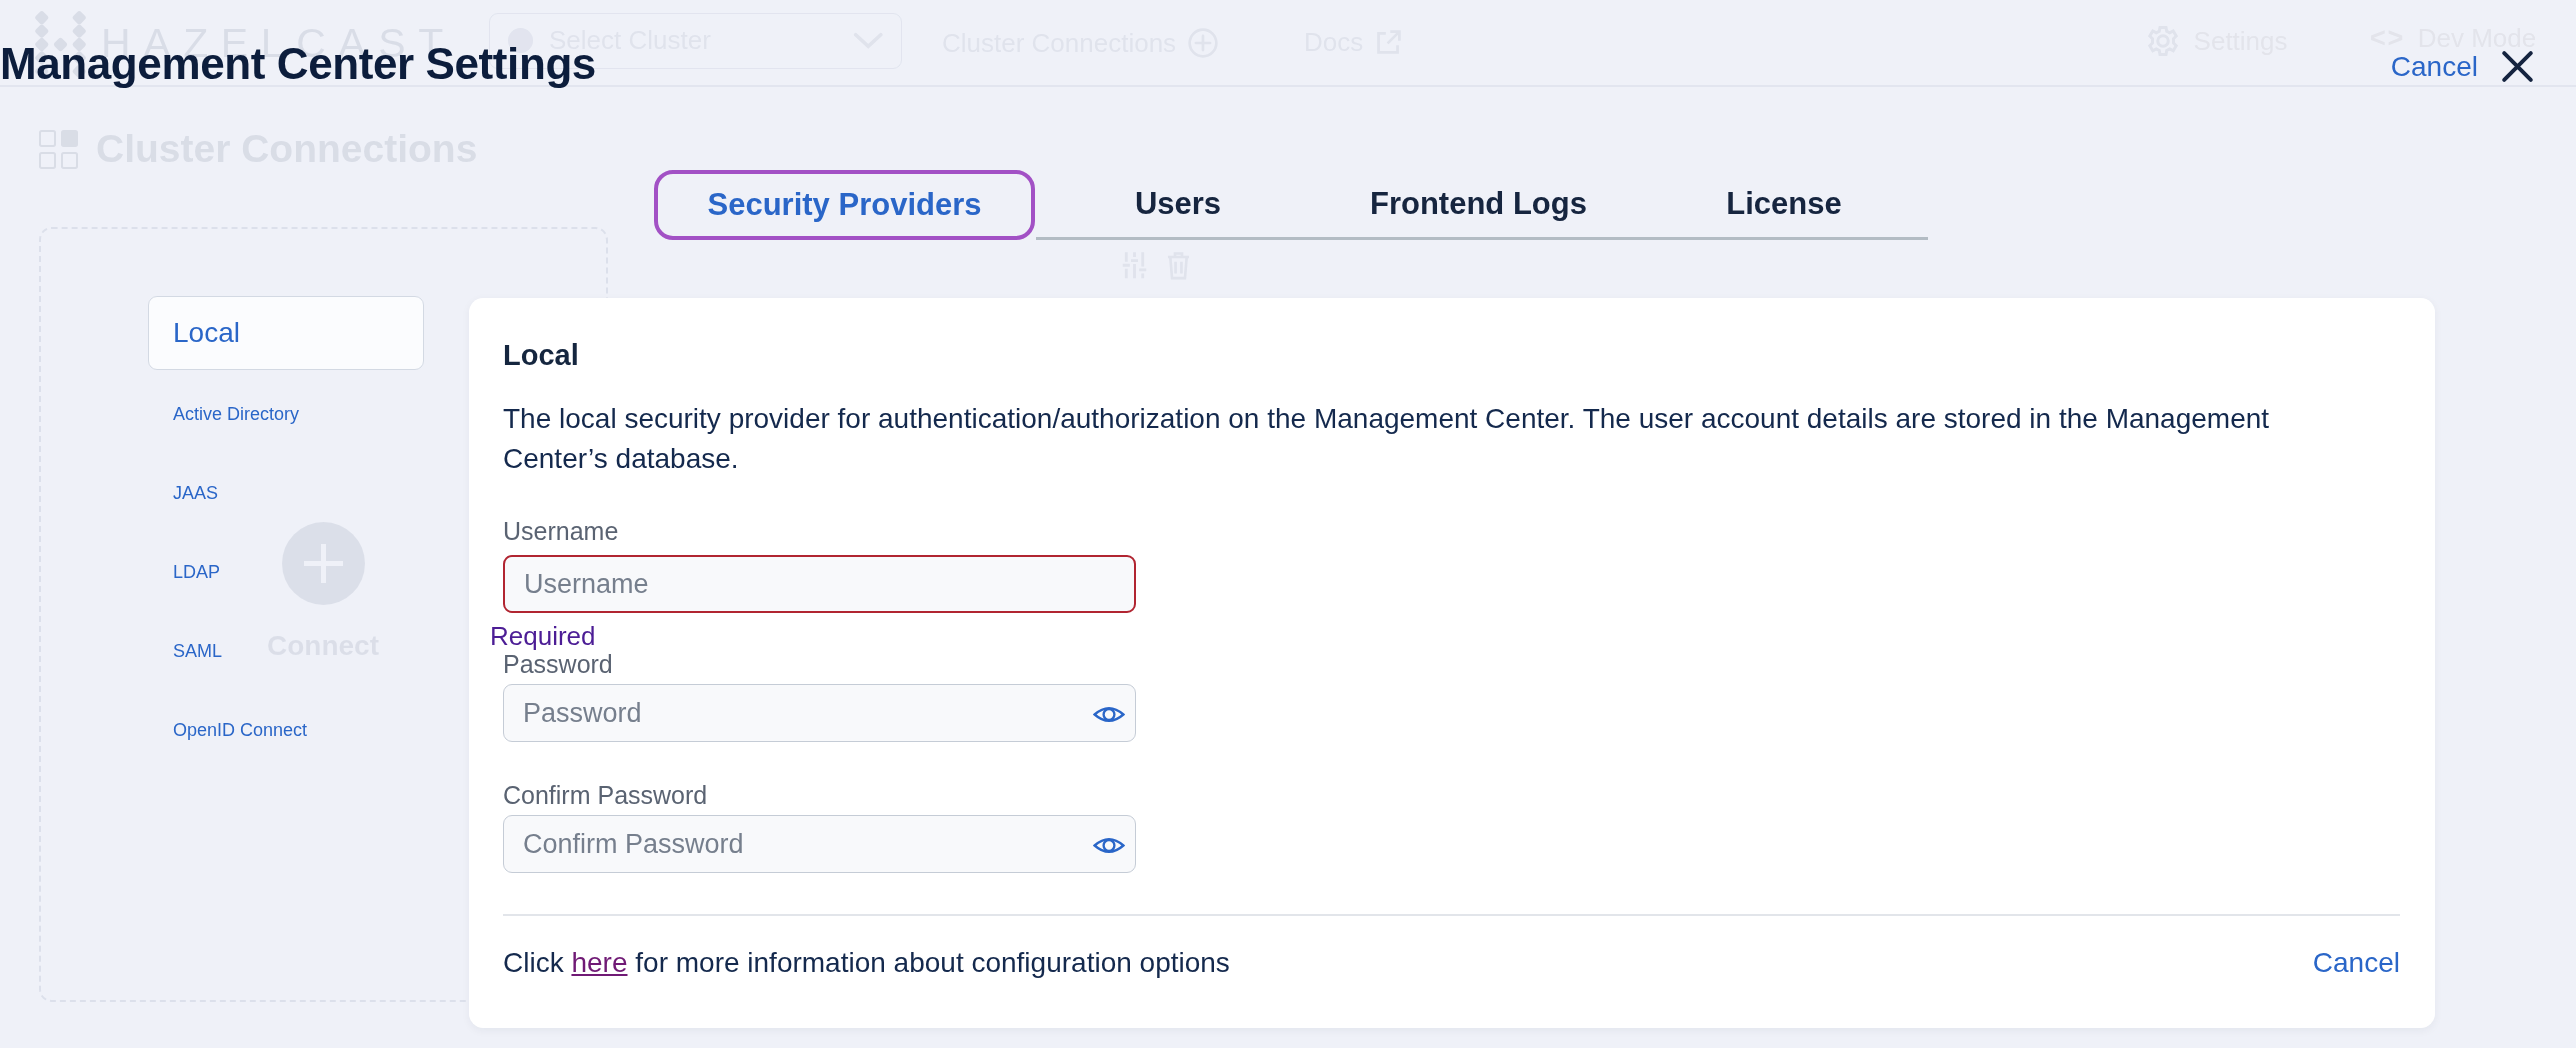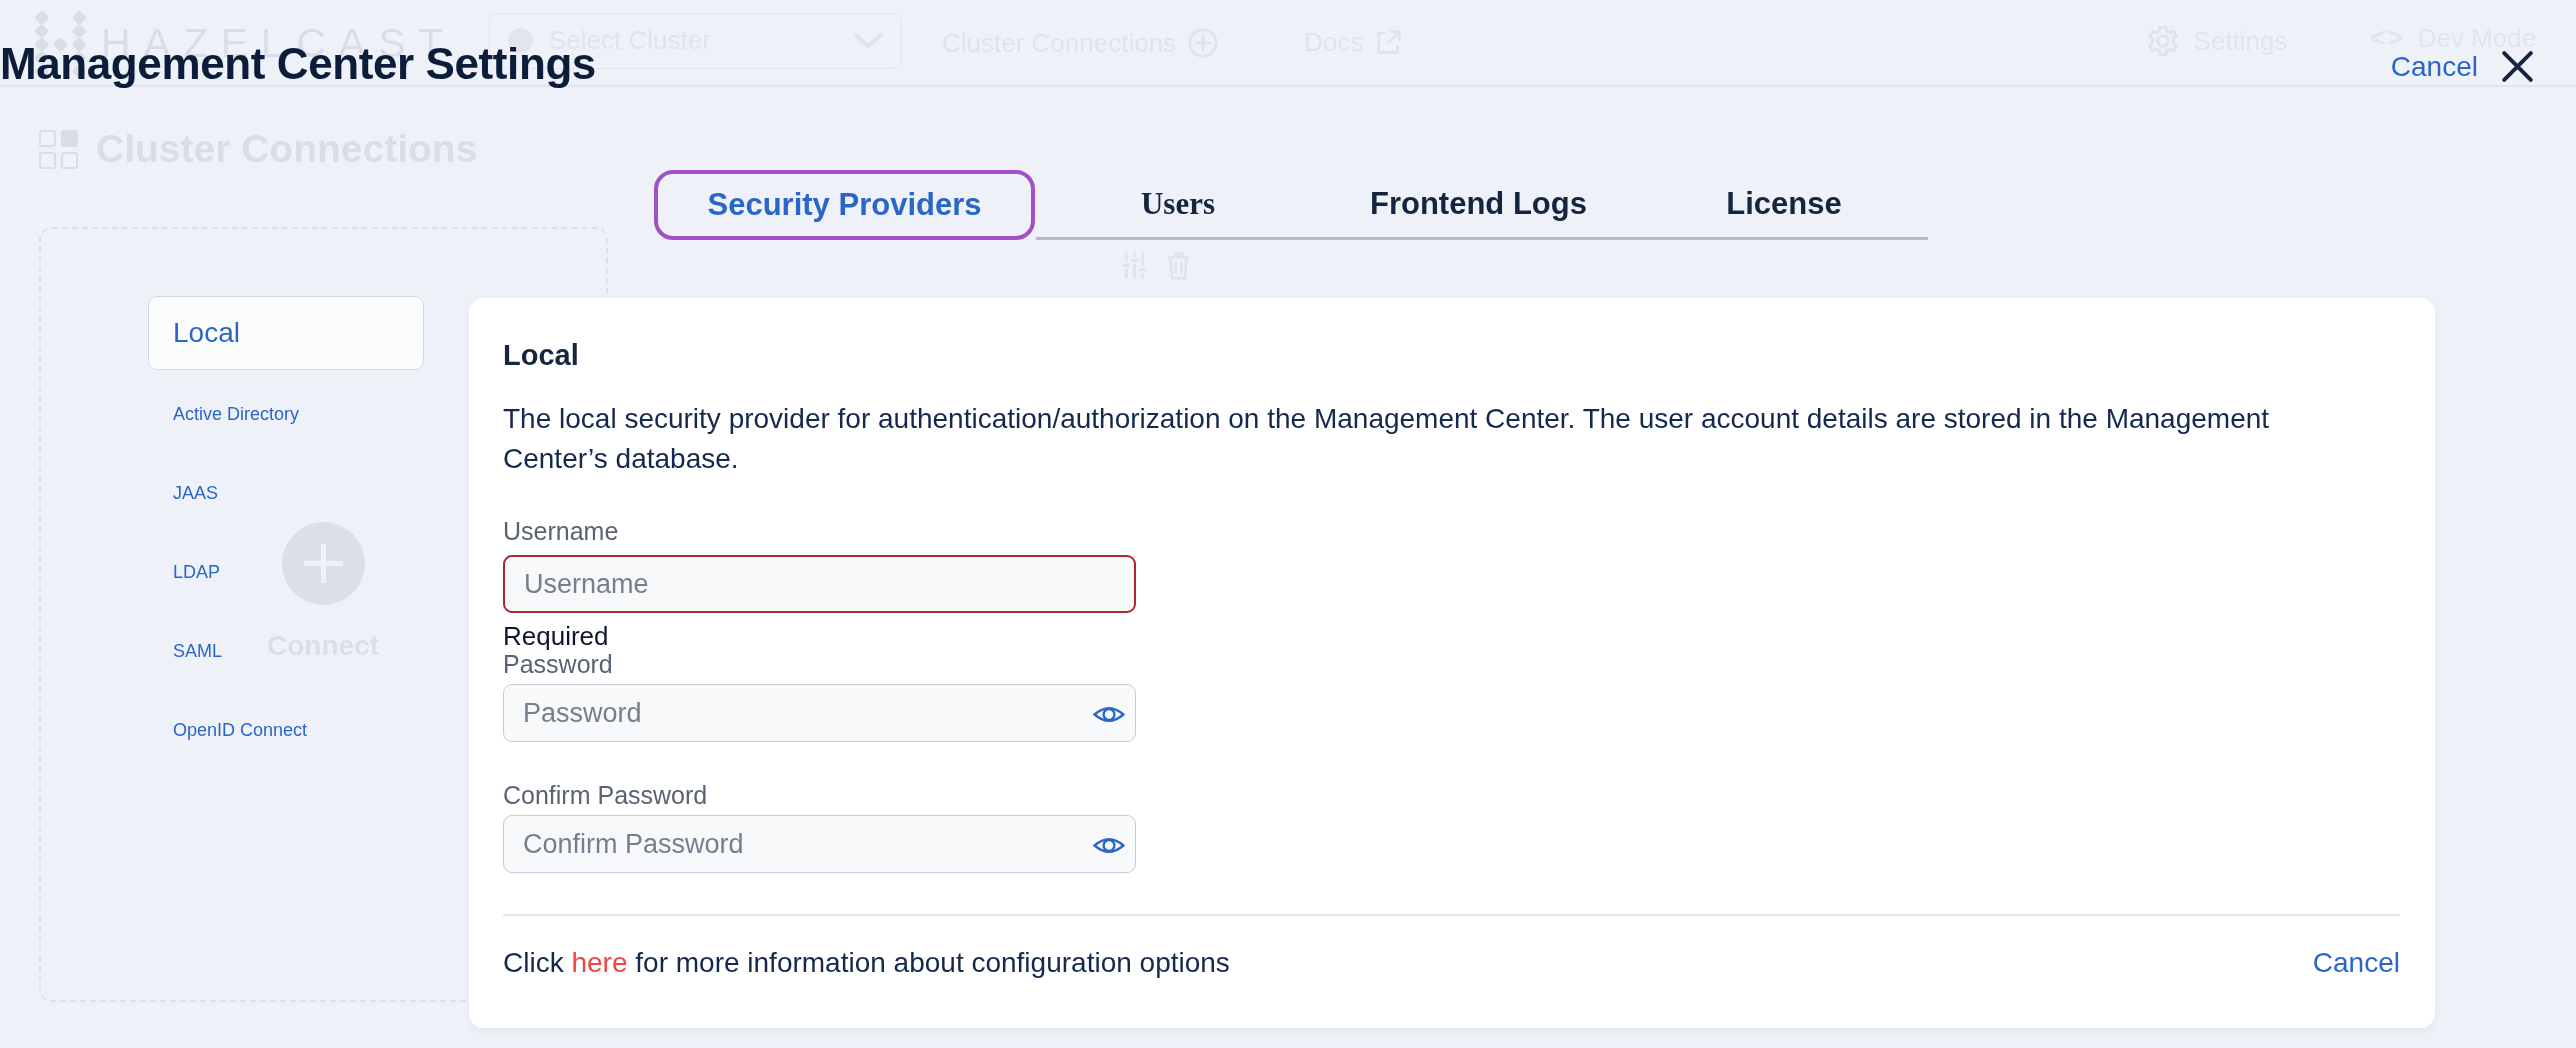--- a/index.html
+++ b/index.html
@@ -66,21 +66,21 @@
   .cancel-link { color:#2a66c8; font-size:28px; cursor:pointer; }
 
   
   .tab-active {
     position:absolute; left:654px; top:170px; width:381px; height:70px;
     border:4.5px solid #a251c5; border-radius:19px;
     display:flex; align-items:center; justify-content:center;
     font-size:31px; font-weight:700; color:#2a66c8; cursor:pointer;
   }
   .tab { position:absolute; top:186px; font-size:31px; font-weight:700; color:#16253f; text-align:center; cursor:pointer; }
-  .tab-users    { left:1106px; width:144px;font-family:Liberation Serif, serif; }
+  .tab-users    { left:1106px; width:144px; }
   .tab-frontend { left:1344px; width:269px;text-align:center; }
   .tab-license  { left:1694px; width:180px; }
   .tab-underline { position:absolute; left:1036px; top:237px; width:892px; height:2.7px; background:#b3bcc4; }
 
   
   .side-item-selected {
     position:absolute; left:148px; top:296px; width:276px; height:74px;
     background:#fbfcfe; border:1.8px solid #d3d9e3; border-radius:9px;
     display:flex; align-items:center; padding-left:24px;
     font-size:28px; color:#2a66c8; cursor:pointer;
@@ -105,37 +105,37 @@
   .text-input {
     position:absolute; left:34px; width:633px; height:58px;
     background:#f8f9fb; border:1.8px solid #c5ccd6; border-radius:9px;
     font-family:"Liberation Sans", sans-serif;
     font-size:27px; color:#30394a; padding:0 63px 0 19px; outline:none;
   }
   .text-input::placeholder { color:#767f8d; opacity:1; }
   .input-username { top:257px; border:2.7px solid #b12531; padding-right:19px; }
   .input-password { top:386px; }
   .input-confirm  { top:517px; }
-  .error-text { position:absolute; left:34px; top:323px; font-size:26px; color:#0f172a; }
+  .error-text { position:absolute; left:21px; top:323px; font-size:26px; color:#4c1d95; }
 
   .eye-btn {
     position:absolute; left:619px; width:41px; height:36px;
     background:none; border:none; cursor:pointer; padding:0;
     display:flex; align-items:center; justify-content:center;
   }
   .eye-password { top:398px; }
   .eye-confirm  { top:529px; }
 
   .panel-divider { position:absolute; left:34px; top:616px; width:1897px; height:1.8px; background:#e2e5ea; }
   .panel-footer {
     position:absolute; left:34px; top:649px; width:1897px;
     display:flex; align-items:center; justify-content:space-between;
   }
   .footer-text { font-size:28px; color:#14294d; }
-  .link-blue { color:#ef4444; cursor:pointer; }
+  .link-blue { color:#701a75; cursor:pointer;text-decoration:underline; }
   .footer-cancel { font-size:28px; color:#2a66c8; cursor:pointer; }
 </style>
 </head>
 <body>
 
 <div class="backdrop">
   <div class="topbar-line"></div>
 
   <div class="bd-strong">
     <svg class="abs" style="left:30.5px; top:7.2px;" width="59" height="75" viewBox="0 0 22 28">

